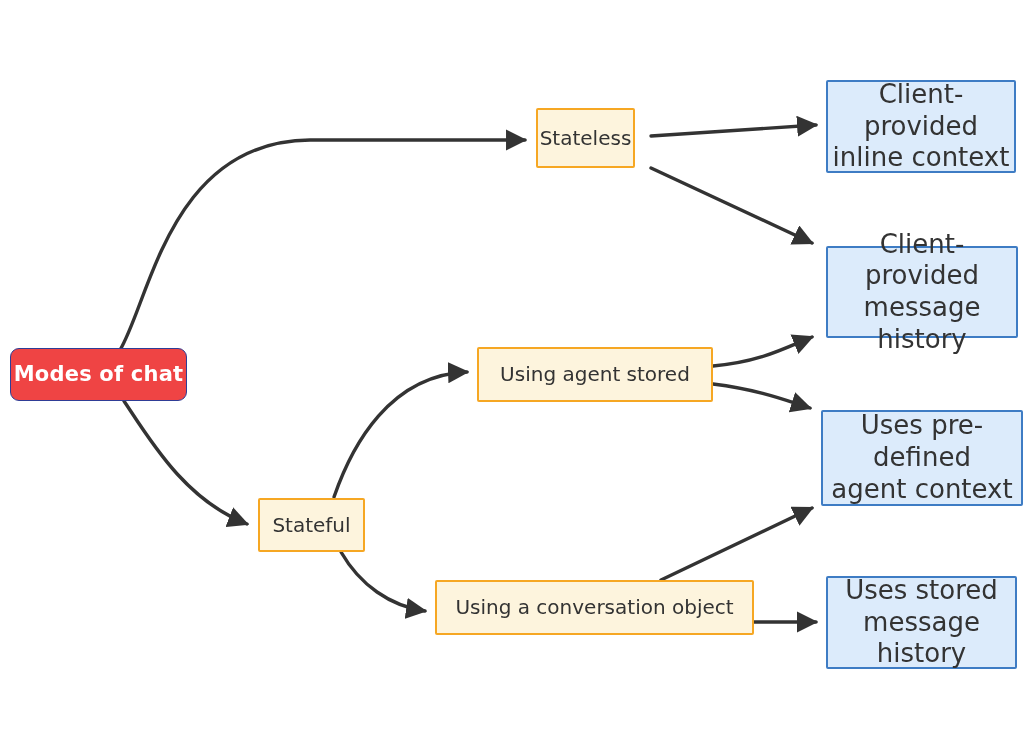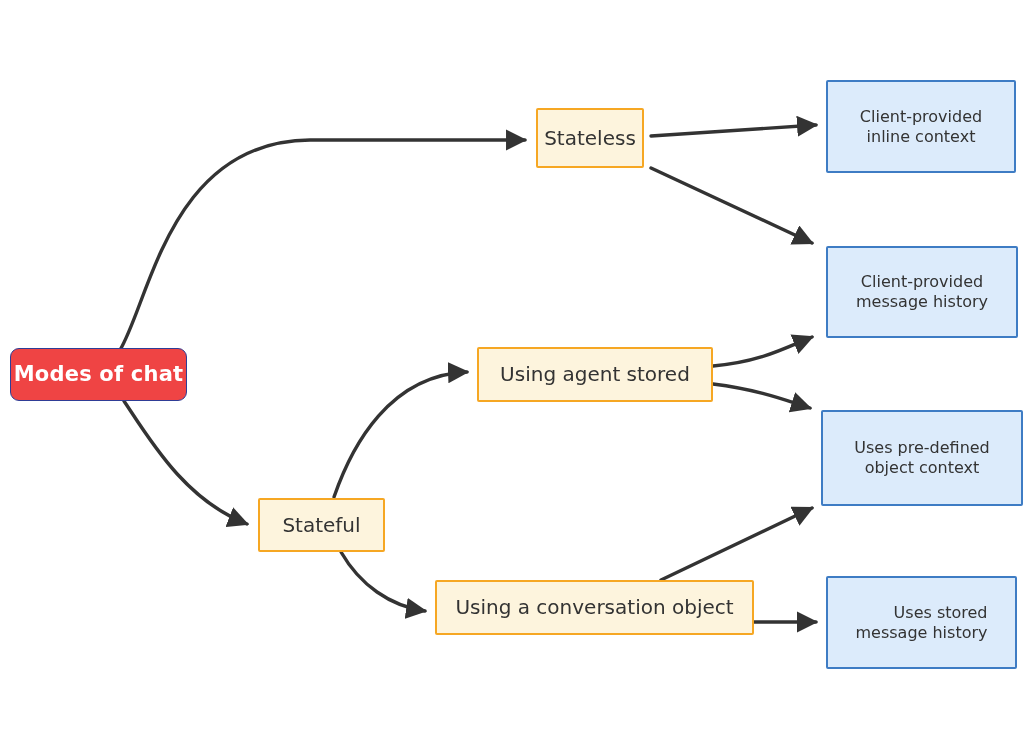--- a/index.html
+++ b/index.html
@@ -52,21 +52,21 @@
     border: 2px solid #f6a723;
     border-radius: 2px;
     color: #333333;
     font-size: 20px;
   }
   .node-leaf {
     background: #dcebfb;
     border: 2px solid #3e7cc4;
     border-radius: 2px;
     color: #333333;
-    font-size: 16px;
+    font-size: 26px;
   }
 </style>
 </head>
 <body>
 
 <div id="canvas">
 
   <svg id="edges" viewBox="0 0 1034 750" xmlns="http://www.w3.org/2000/svg">
     <defs>
       <marker id="arrow" viewBox="0 0 10 10" refX="9" refY="5" markerWidth="6.2" markerHeight="6.2" orient="auto-start-reverse">
@@ -94,25 +94,25 @@
       <path d="M 661,580 L 812,508" marker-end="url(#arrow)"></path>
 
       <path d="M 754,622 L 816,622" marker-end="url(#arrow)"></path>
     </g>
   </svg>
 
   <div class="node node-root" style="left:10px; top:348px; width:177px; height:53px;">
     <span class="node-label">Modes of chat</span>
   </div>
 
-  <div class="node node-branch" style="left:536px; top:108px; width:108px; height:60px;">
+  <div class="node node-branch" style="left:536px; top:108px; width:99px; height:60px;">
     <span class="node-label">Stateless</span>
   </div>
 
-  <div class="node node-branch" style="left:258px; top:498px; width:127px; height:54px;">
+  <div class="node node-branch" style="left:258px; top:498px; width:107px; height:54px;">
     <span class="node-label">Stateful</span>
   </div>
 
   <div class="node node-branch" style="left:477px; top:347px; width:236px; height:55px;">
     <span class="node-label">Using agent stored</span>
   </div>
 
   <div class="node node-branch" style="left:435px; top:580px; width:319px; height:55px;">
     <span class="node-label">Using a conversation object</span>
   </div>
@@ -122,21 +122,21 @@
 inline context</span>
   </div>
 
   <div class="node node-leaf" style="left:826px; top:246px; width:192px; height:92px;">
     <span class="node-label">Client-provided
 message history</span>
   </div>
 
   <div class="node node-leaf" style="left:821px; top:410px; width:202px; height:96px;">
     <span class="node-label">Uses pre-defined
-object context</span>
+agent context</span>
   </div>
 
-  <div class="node node-leaf" style="left:826px; top:576px; width:191px; height:93px;text-align:right;">
+  <div class="node node-leaf" style="left:826px; top:576px; width:191px; height:93px;">
     <span class="node-label">Uses stored
 message history</span>
   </div>
 
 </div>
 
 </body></html>

